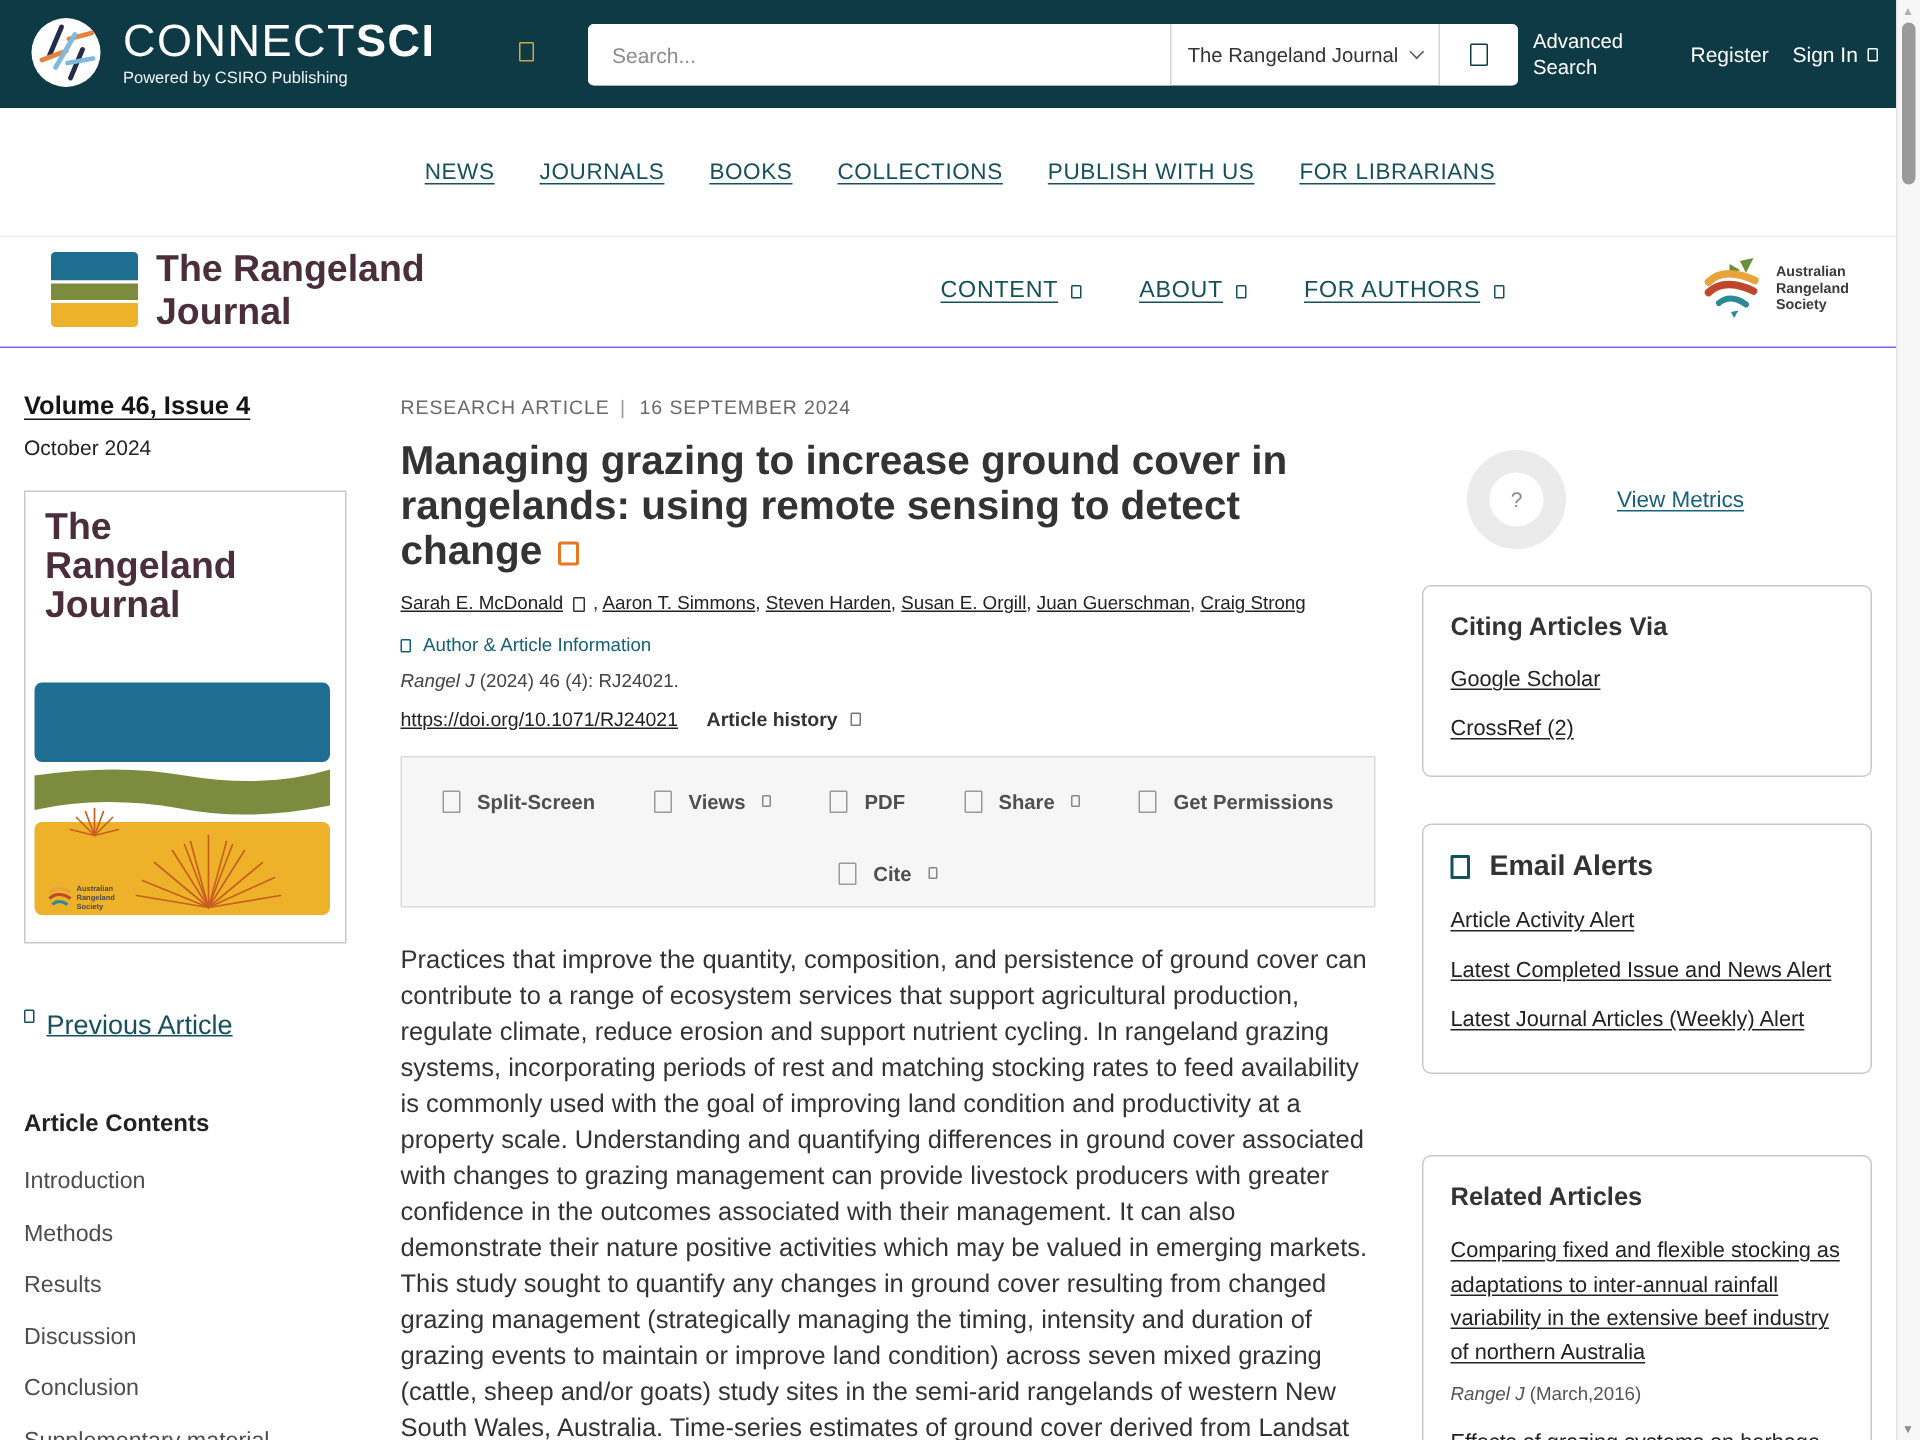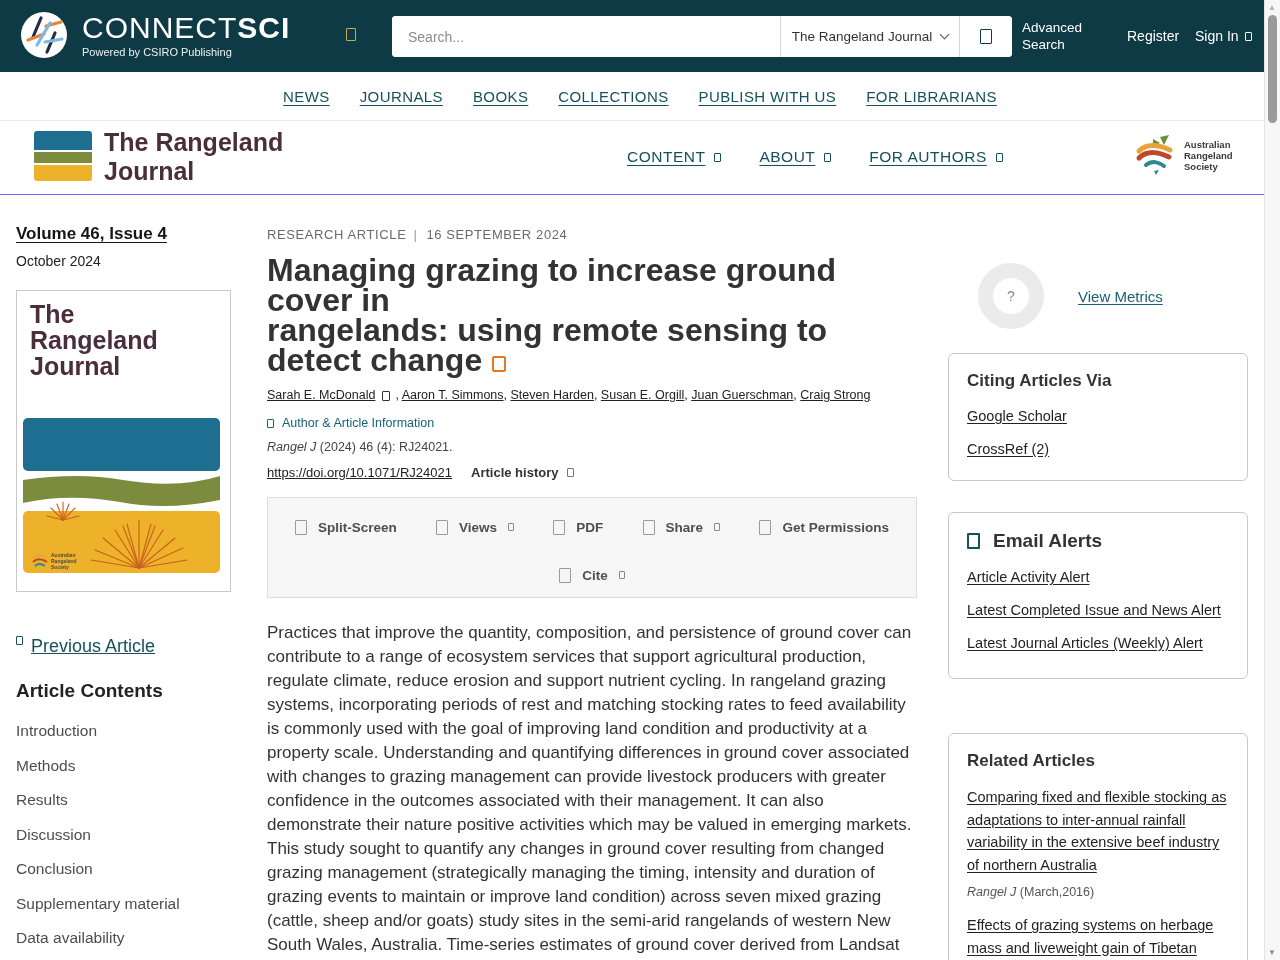--- a/index.html
+++ b/index.html
@@ -34,21 +34,21 @@
   .chev { width:7px; height:7px; border-right:1.5px solid #555; border-bottom:1.5px solid #555;
     transform:rotate(45deg); margin-top:-4px; }
   .search-btn { width:52px; border:none; background:#fff; display:flex; align-items:center;
     justify-content:center; color:#0d3a44; }
   .advanced { position:absolute; left:1022px; top:19px; width:66px; font-size:13.5px; line-height:17px; color:#fff; }
   .register { position:absolute; left:1127px; top:28px; font-size:14px; color:#fff; }
   .signin { position:absolute; left:1195px; top:28px; font-size:14px; color:#fff; display:flex; gap:6px; align-items:center; }
   .signin .tofu { width:7px; height:9px; border-width:1px; }
 
   
-  .navbar { height:49px; background:#fff; border-bottom:1px solid #ececec; display:flex;
+  .navbar { height:86px; background:#fff; border-bottom:1px solid #ececec; display:flex;
     align-items:center; justify-content:center; gap:30px; }
   .navbar a { color:#16505c; font-size:15px; letter-spacing:0.4px; text-decoration:underline;
     text-underline-offset:3px; }
 
   
   .banner { height:74px; background:#fff; position:relative; border-bottom:1px solid #8b5cf6; }
   .jlogo { position:absolute; left:34px; top:10px; width:58px; height:50px; border-radius:3px;
     overflow:hidden; display:flex; flex-direction:column; }
   .jlogo .b1 { height:19px; background:#1e6e91; }
   .jlogo .w { height:2px; background:#fff; }
@@ -69,29 +69,29 @@
   
   .sidebar-left { position:absolute; left:16px; top:29px; width:216px; }
   .vol { font-size:17px; font-weight:700; color:#151515; text-decoration:underline; text-underline-offset:3px; }
   .vol-date { font-size:14px; color:#222; margin-top:9px; }
   .cover { margin-top:21px; width:215px; height:302px; border:1px solid #c9c9c9; background:#fff; position:relative; }
   .cover-title { position:absolute; left:13px; top:10px; font-size:25px; line-height:26px; font-weight:700; color:#4a2e3a; }
   .cover-art { position:absolute; left:0; bottom:5px; }
   .prev { margin-top:44px; display:flex; align-items:flex-start; gap:8px; font-size:18px; }
   .prev .tofu { width:7px; height:9px; border-width:1px; color:#16505c; }
   .prev a { color:#16505c; text-decoration:underline; }
-  .contents-title { margin-top:23px; font-size:19px; font-weight:700; color:#222; }
+  .contents-title { margin-top:47px; font-size:16px; font-weight:700; color:#222; }
   .contents { list-style:none; margin:20px 0 0; padding:0; }
   .contents li { font-size:15.5px; color:#4d4d4d; margin-bottom:16.5px; cursor:pointer; }
 
   
   .main-col { position:absolute; left:267px; top:32px; width:650px; }
   .kicker { font-size:13px; color:#6a6a6a; letter-spacing:0.6px; }
   .kicker .pipe { color:#999; margin:0 9px 0 7px; }
-  .title { margin:13px 0 0; font-size:32px; line-height:30px; font-weight:700; color:#333; }
+  .title { margin:13px 0 0; font-size:27px; line-height:30px; font-weight:700; color:#333; }
   .oa-box { display:inline-block; width:14px; height:16px; border:2px solid #e87722; border-radius:2px;
     vertical-align:-1px; margin-left:10px; }
   .collection { margin-top:11px; font-size:12.5px; }
   .collection .lbl { font-weight:700; color:#000; }
   .collection a { color:#156e85; text-decoration:none; margin-left:5px; }
   .authors { margin-top:13px; font-size:12.5px; color:#222; }
   .authors a { color:#222; text-decoration:underline; }
   .asep::before { content:", "; }
   .mail-tofu { width:8px; height:10px; border-width:1px; color:#333; margin:0 5px 0 7px; }
   .authinfo { margin-top:14px; display:flex; align-items:center; gap:8px; font-size:12.5px; }

